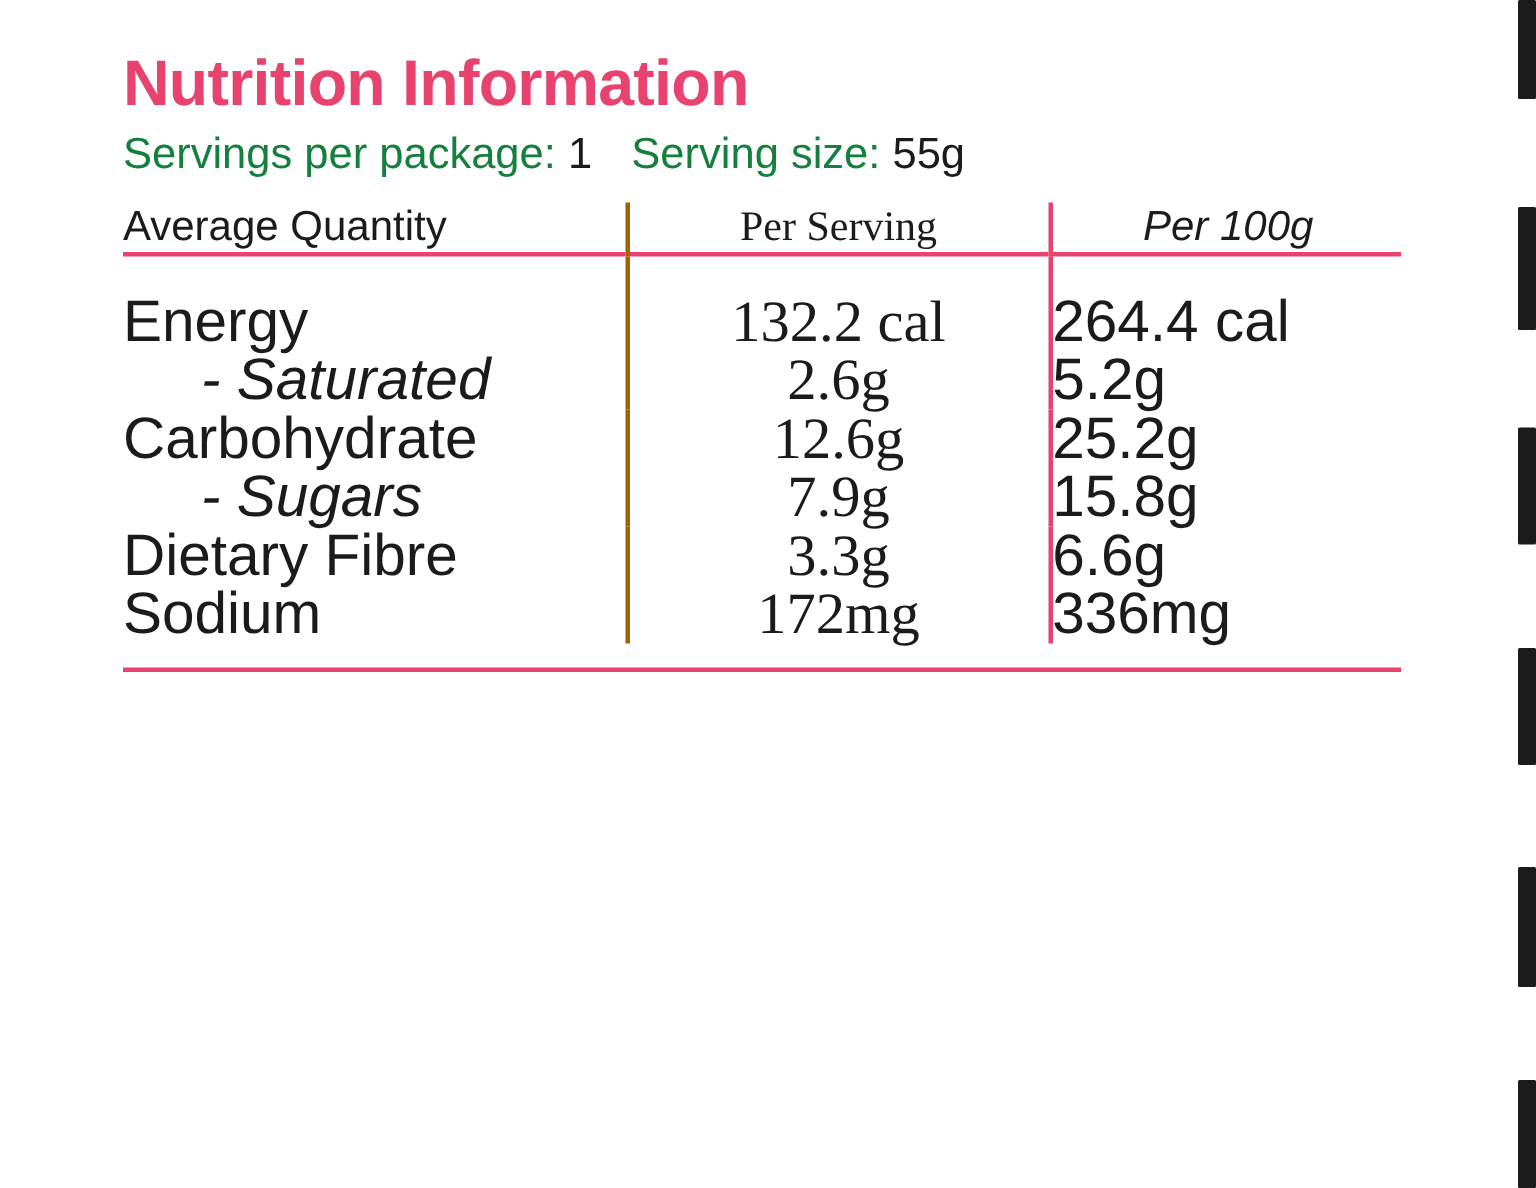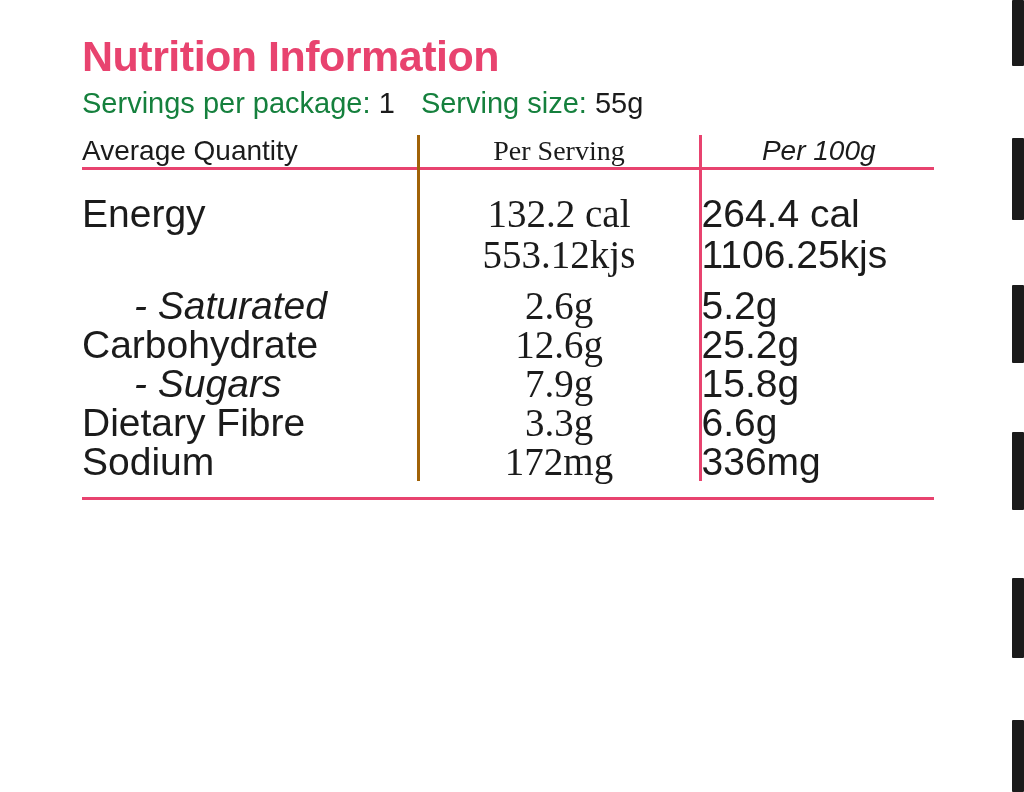--- a/index.html
+++ b/index.html
@@ -179,25 +179,20 @@
             <div class="rule"></div>
           </td>
       </tr>
     </thead>
     <tbody>
       <tr class="first">
         <td class="name">Energy</td>
         <td class="v1 vline2">132.2 cal</td>
         <td class="v2 vline3">264.4 cal</td>
       </tr>
-      <tr class="tight">
-        <td class="name"></td>
-        <td class="v1 vline2">553.12kjs</td>
-        <td class="v2 vline3">1106.25kjs</td>
-      </tr>
       <tr>
         <td class="name indent">- Saturated</td>
         <td class="v1 vline2">2.6g</td>
         <td class="v2 vline3">5.2g</td>
       </tr>
       <tr>
         <td class="name">Carbohydrate</td>
         <td class="v1 vline2">12.6g</td>
         <td class="v2 vline3">25.2g</td>
       </tr>

